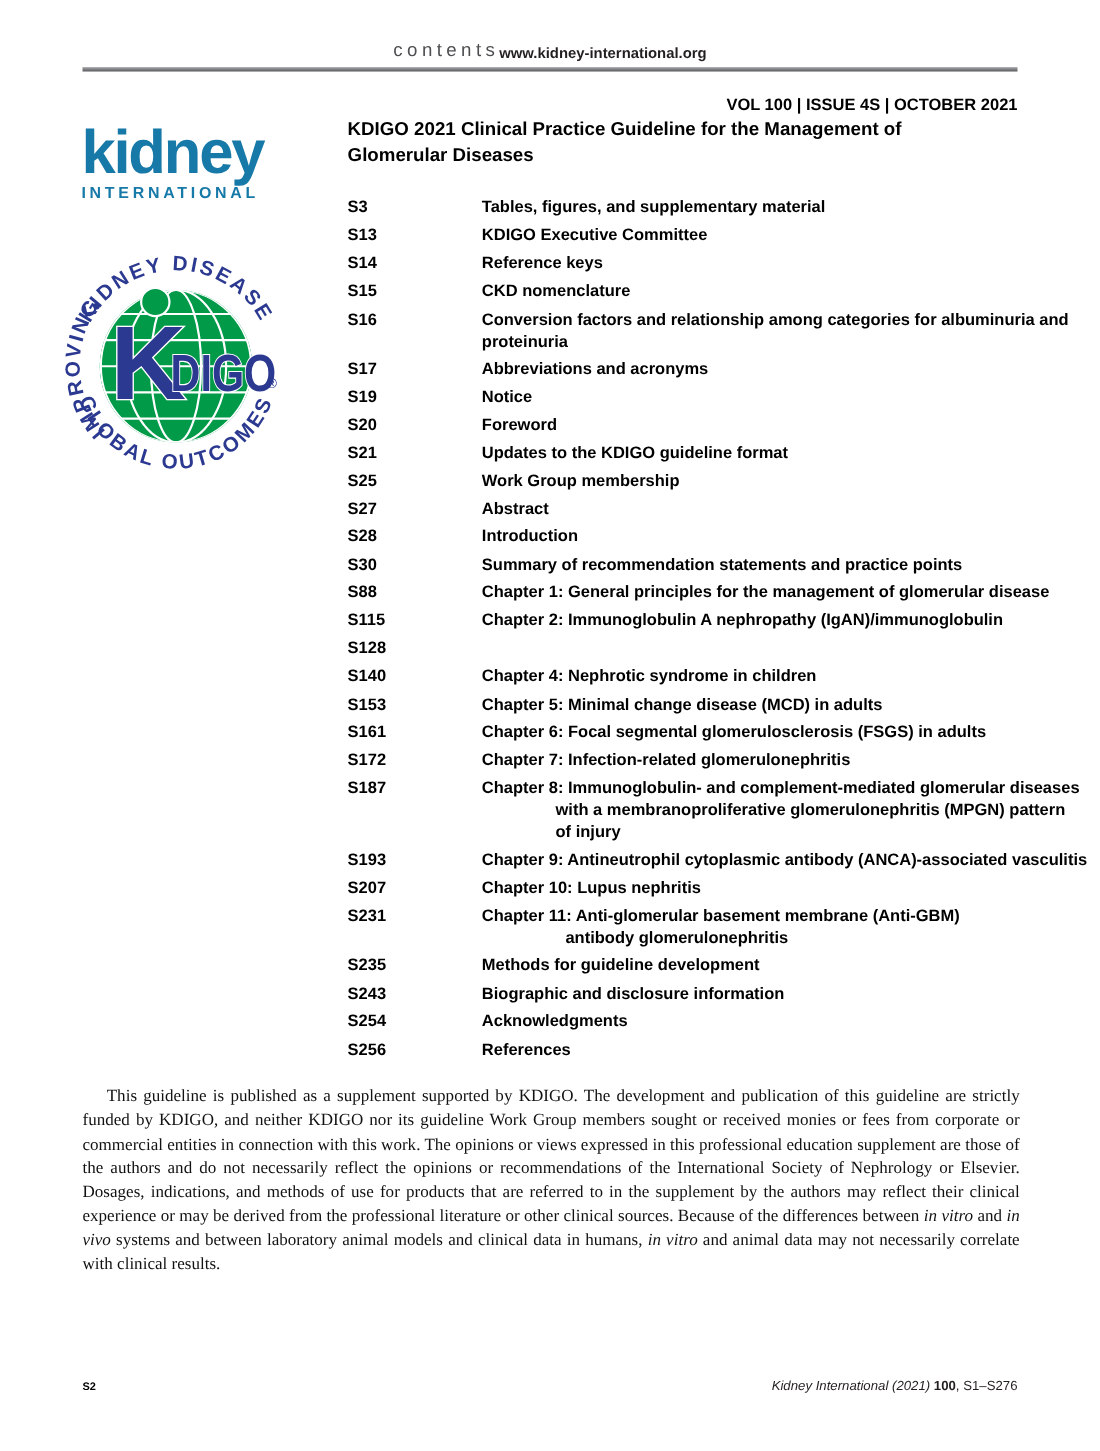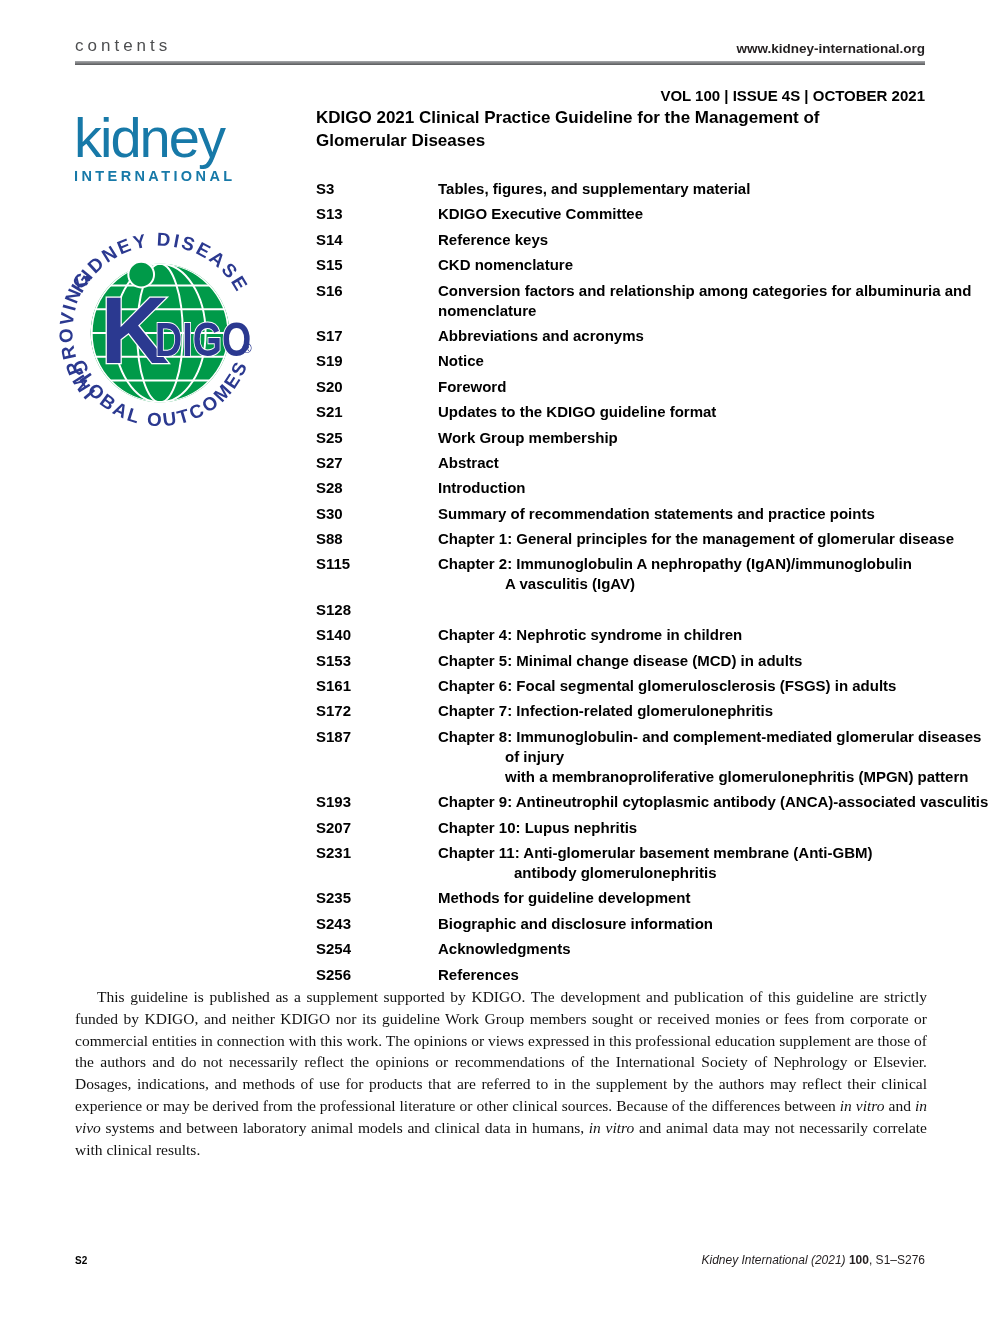--- a/index.html
+++ b/index.html
@@ -9,41 +9,41 @@
     background: #ffffff;
     position: relative;
     overflow: hidden;
     font-family: "Liberation Sans", sans-serif;
     color: #1a1a1a;
   }
 
   
   .header-row1 {
     position: absolute; left: 75px; right: 75px; top: 36px;
-    display: flex; justify-content: space-between; align-items: flex-end;
+    display: flex; justify-content: center; align-items: flex-end;
   }
   .contents-label {
     font-size: 17px; letter-spacing: 4px; color: #4d4e50; font-weight: 500;
   }
   .site-url {
     font-size: 13.5px; font-weight: bold; color: #231f20; text-decoration: none;
   }
   .rule {
     position: absolute; left: 75px; right: 75px; top: 61px; height: 4px;
     background: linear-gradient(#a7a9ac, #58595b);
   }
   .issue-line {
     position: absolute; right: 75px; top: 87px;
     font-size: 15px; font-weight: bold; color: #000;
   }
 
   
   .ki-logo { position: absolute; left: 74px; top: 110px; color: #1779a8; }
   .ki-word {
-    font-size: 56px; font-weight: normal; letter-spacing: -2px; line-height: 56px;
+    font-size: 56px; font-weight: bold; letter-spacing: -2px; line-height: 56px;
   }
   .ki-sub {
     font-size: 14.5px; font-weight: bold; letter-spacing: 3.4px; margin-top: 2px;
   }
 
   
   .kdigo-wrap { position: absolute; left: 56px; top: 226px; width: 208px; height: 208px; }
 
   
   .doc-title {
@@ -163,21 +163,21 @@
     <div class="toc-row">
       <div class="toc-num">S15</div>
       <div class="toc-title">
         <div>CKD nomenclature</div>
       </div>
     </div>
     <div class="toc-row">
       <div class="toc-num">S16</div>
       <div class="toc-title">
         <div>Conversion factors and relationship among categories for albuminuria and</div>
-        <div>nomenclature</div>
+        <div>proteinuria</div>
       </div>
     </div>
     <div class="toc-row">
       <div class="toc-num">S17</div>
       <div class="toc-title">
         <div>Abbreviations and acronyms</div>
       </div>
     </div>
     <div class="toc-row">
       <div class="toc-num">S19</div>
@@ -224,21 +224,20 @@
     <div class="toc-row">
       <div class="toc-num">S88</div>
       <div class="toc-title">
         <div>Chapter 1: General principles for the management of glomerular disease</div>
       </div>
     </div>
     <div class="toc-row">
       <div class="toc-num">S115</div>
       <div class="toc-title">
         <div>Chapter 2: Immunoglobulin A nephropathy (IgAN)/immunoglobulin</div>
-        <div style="padding-left: 67px;">A vasculitis (IgAV)</div>
       </div>
     </div>
     <div class="toc-row">
       <div class="toc-num">S128</div>
     </div>
     <div class="toc-row">
       <div class="toc-num">S140</div>
       <div class="toc-title">
         <div>Chapter 4: Nephrotic syndrome in children</div>
       </div>
@@ -258,22 +257,22 @@
     <div class="toc-row">
       <div class="toc-num">S172</div>
       <div class="toc-title">
         <div>Chapter 7: Infection-related glomerulonephritis</div>
       </div>
     </div>
     <div class="toc-row">
       <div class="toc-num">S187</div>
       <div class="toc-title">
         <div>Chapter 8: Immunoglobulin- and complement-mediated glomerular diseases</div>
+        <div style="padding-left: 67px;">with a membranoproliferative glomerulonephritis (MPGN) pattern</div>
         <div style="padding-left: 67px;">of injury</div>
-        <div style="padding-left: 67px;">with a membranoproliferative glomerulonephritis (MPGN) pattern</div>
       </div>
     </div>
     <div class="toc-row">
       <div class="toc-num">S193</div>
       <div class="toc-title">
         <div>Chapter 9: Antineutrophil cytoplasmic antibody (ANCA)-associated vasculitis</div>
       </div>
     </div>
     <div class="toc-row">
       <div class="toc-num">S207</div>

